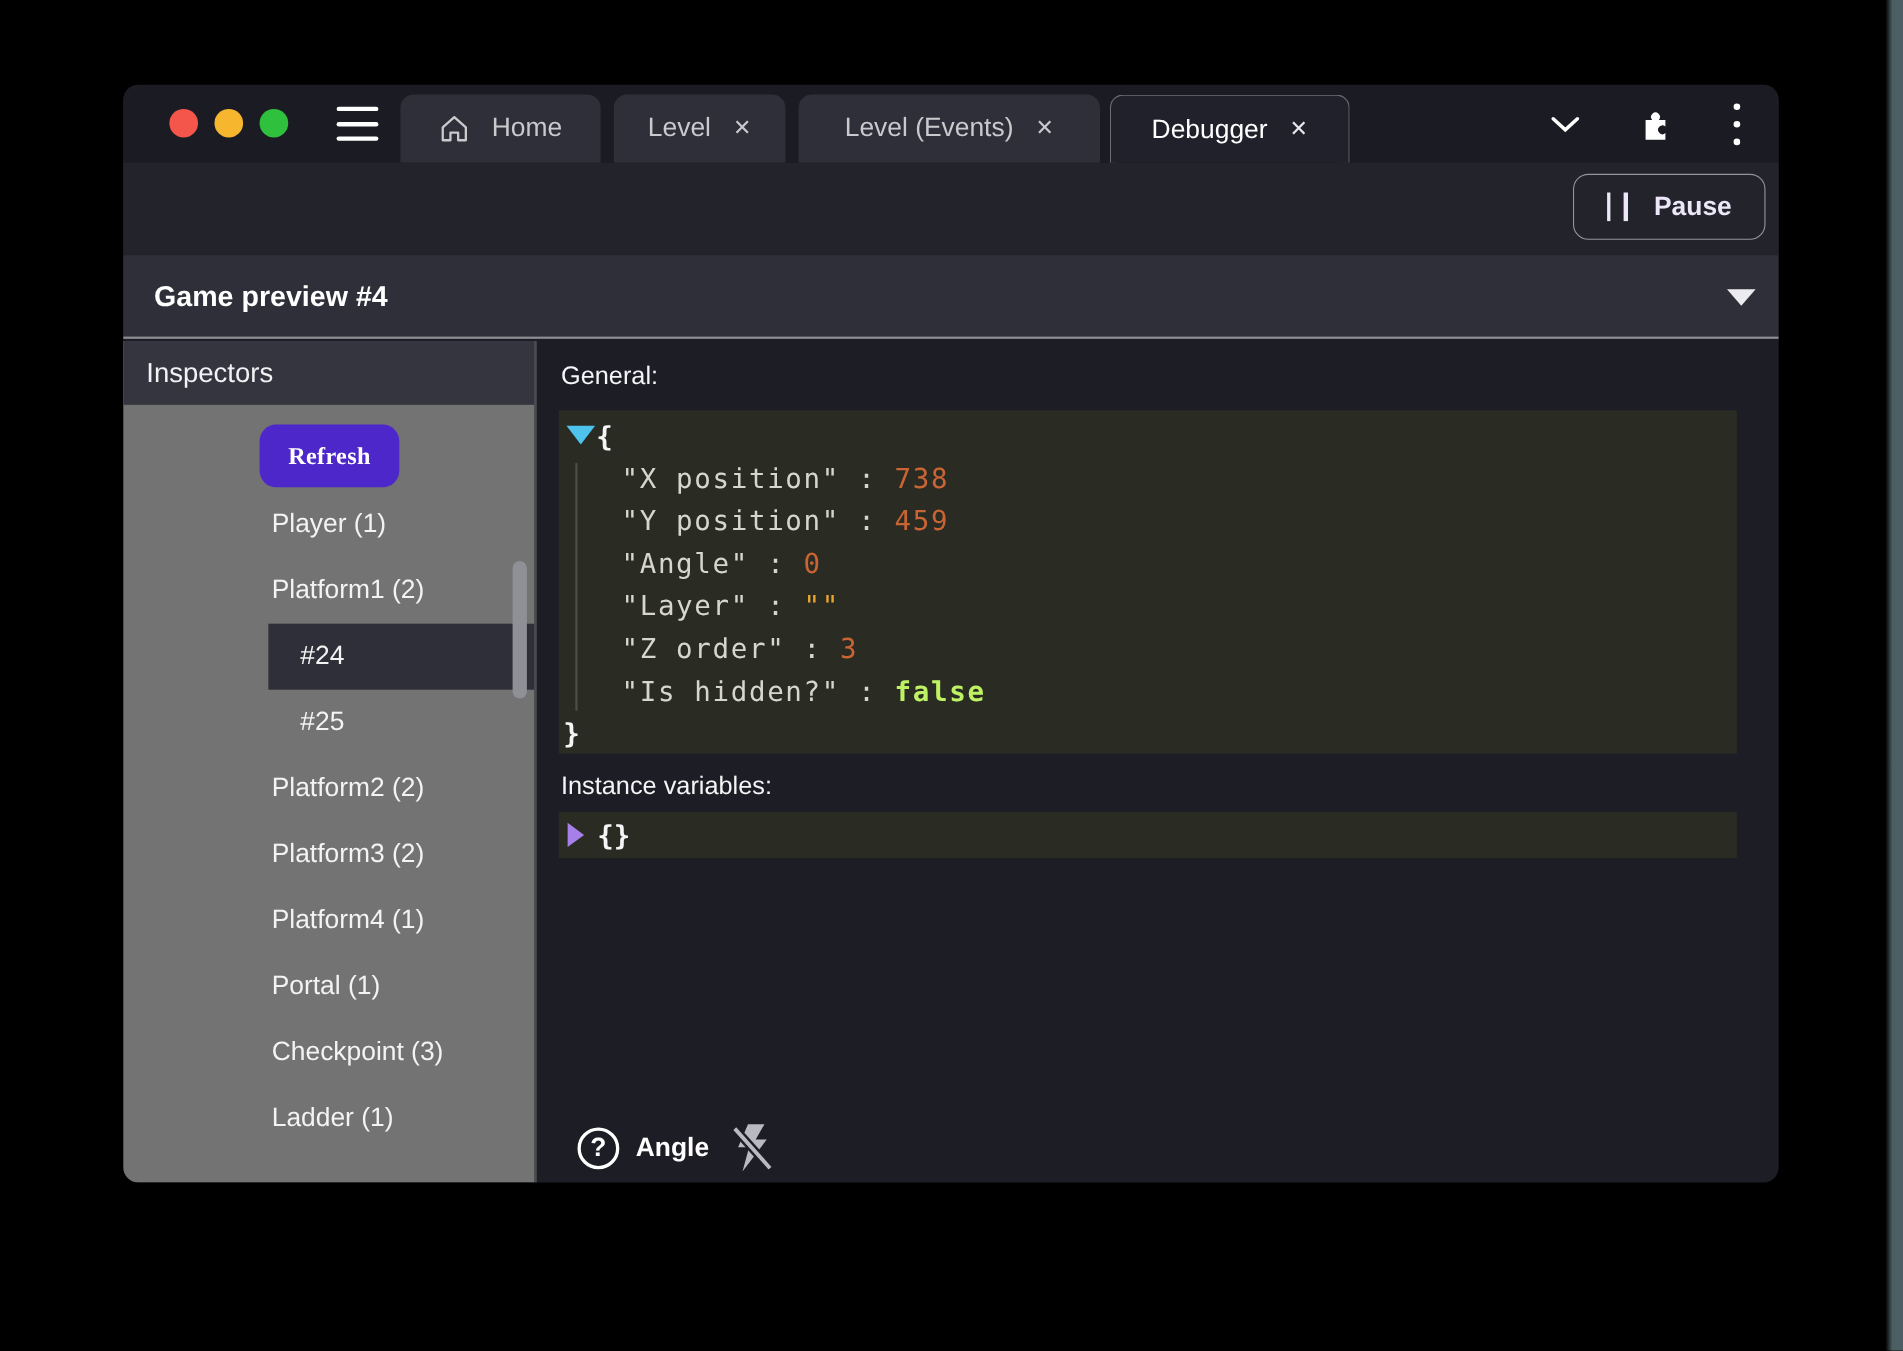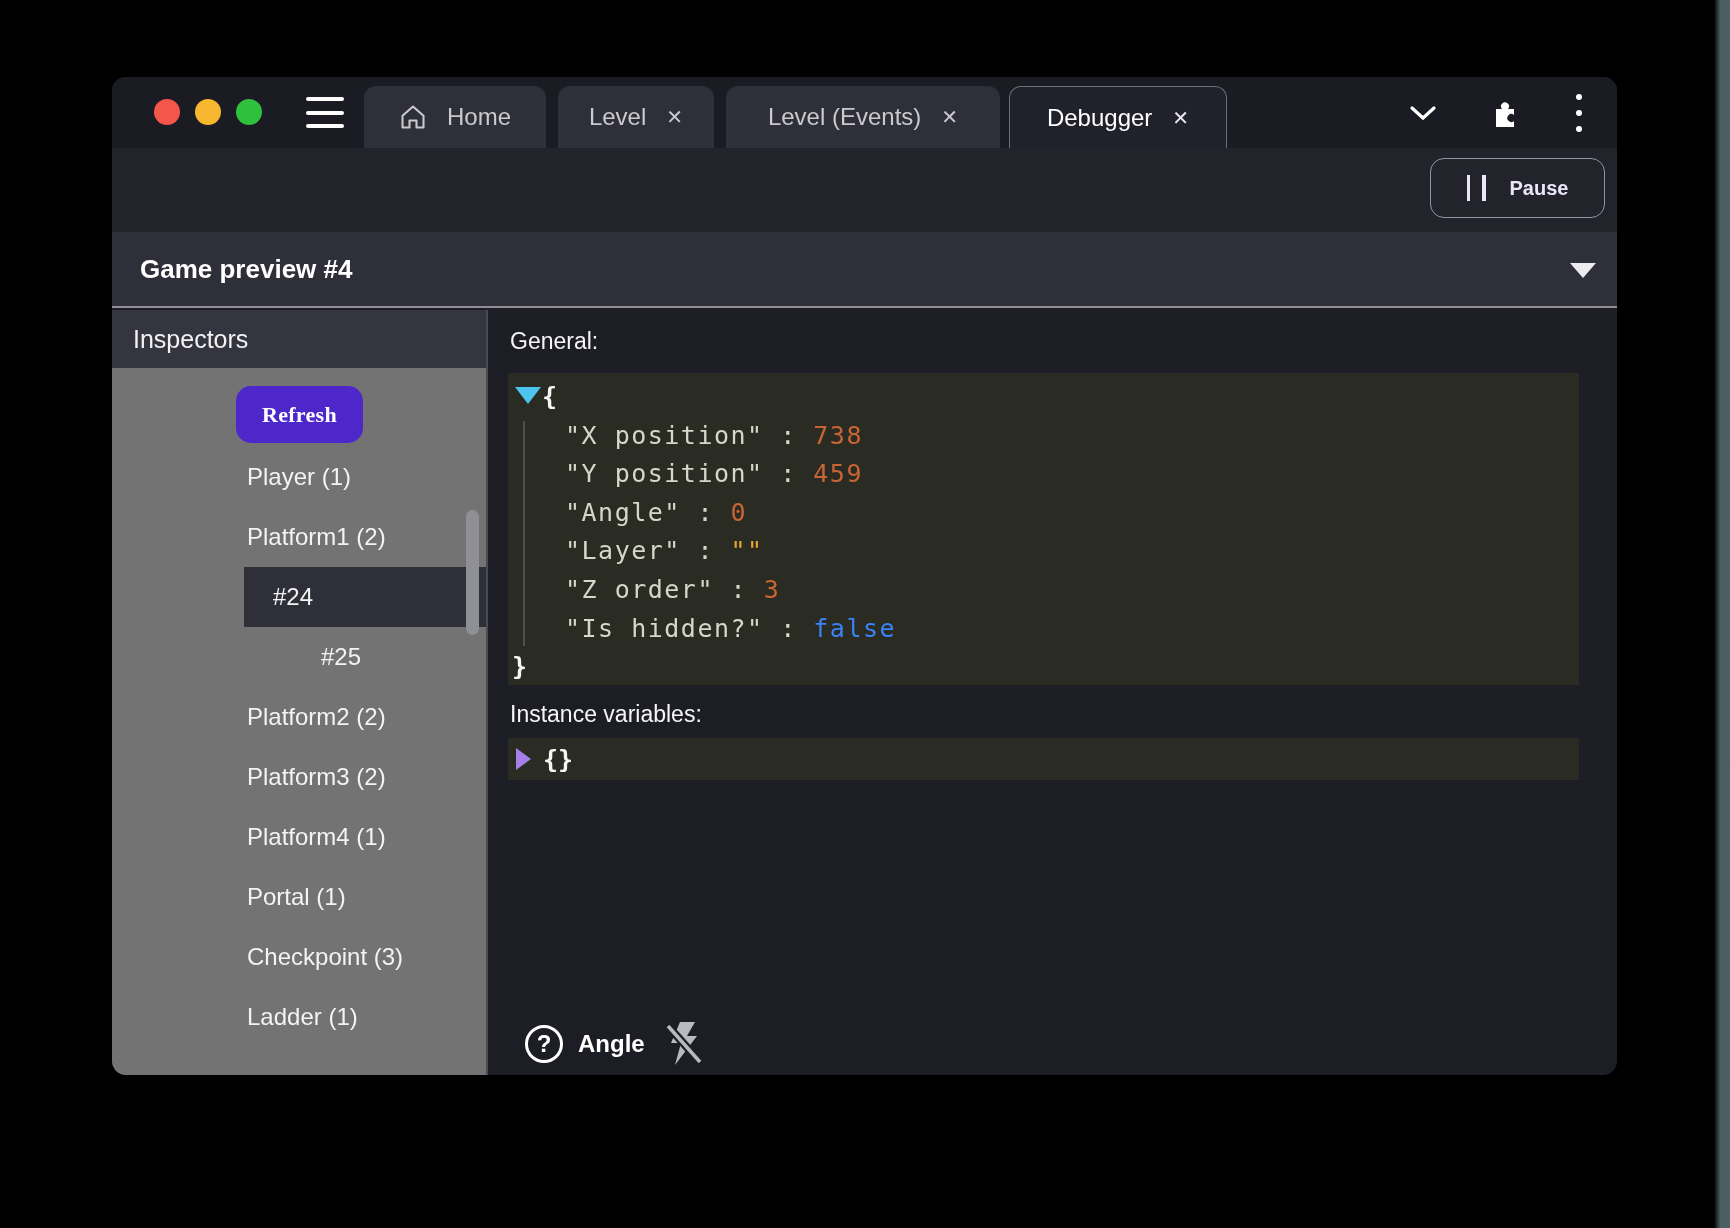--- a/index.html
+++ b/index.html
@@ -45,21 +45,21 @@
 
   
   .toolbar { position:absolute; left:0; top:71px; right:0; height:84px; background:#23242b; }
   .gauge   { position:absolute; left:1212px; top:95px; }
   .console { position:absolute; left:1269px; top:95px; }
   .pause-btn { position:absolute; left:1318px; top:10px; width:175px; height:60px;
     border:1.5px solid #9394a0; border-radius:14px; background:transparent;
     display:flex; align-items:center; justify-content:center; gap:24px; cursor:pointer; }
   .pause-glyph { display:flex; gap:12px; }
   .pause-glyph i { display:block; width:3.5px; height:26px; background:#ece6f8; }
-  .pause-btn span { color:#ece6f8; font-size:20px; font-weight:bold; }
+  .pause-btn span { color:#ece6f8; font-size:24px; font-weight:bold; }
 
   
   .preview-header { position:absolute; left:0; top:155px; right:0; height:76px;
     background:#2e2f38; border-bottom:2px solid #8e8e94; cursor:pointer; }
   .preview-header h1 { position:absolute; left:28px; top:22px; font-size:26px; font-weight:bold; color:#fff; }
   .caret-down { position:absolute; right:21px; top:31px; width:0; height:0;
     border-left:13px solid transparent; border-right:13px solid transparent;
     border-top:15px solid #ececf0; }
 
   
@@ -69,21 +69,21 @@
   .sidebar { position:absolute; left:0; top:0; bottom:0; width:374px; background:#737373; overflow:hidden; }
   .sidebar-header { position:absolute; left:0; top:0; right:0; height:58px; background:#34353e;
     display:flex; align-items:center; padding-left:21px; color:#f2f2f4; font-size:25px; }
   .refresh-btn { position:absolute; left:124px; top:76px; width:127px; height:57px;
     border:none; border-radius:15px; background:#4e27cb; color:#fff;
     font-size:22px; font-weight:bold; font-family:Liberation Serif, serif; cursor:pointer; letter-spacing:.3px; }
   .list { position:absolute; left:0; top:137px; right:0; }
   .row { height:60px; display:flex; align-items:center; color:#f3f3f4; font-size:24px; cursor:pointer; }
   .row.depth-1 { padding-left:100px; }
   .row.depth-2 { padding-left:135px; }
-  .row.depth-3 { padding-left:161px;margin-left:48px; }
+  .row.depth-3 { padding-left:161px; }
   .row.selected { margin-left:132px; padding-left:29px; background:#2e2f38; }
   .scroll-thumb { position:absolute; left:354px; top:200px; width:13px; height:125px;
     border-radius:7px; background:#8f9096; cursor:grab; }
 
   
   .main { position:absolute; left:376px; top:0; right:0; bottom:0; }
   .section-label { position:absolute; left:22px; color:#f5f5f7; font-size:23px; font-weight:500; }
   .lbl-general { top:18px; }
   .lbl-ivars { top:391px; }
 
@@ -91,21 +91,21 @@
     background:#2a2b23; padding-top:5px; font-family:"DejaVu Sans Mono", monospace;
     font-size:25px; letter-spacing:1.5px; }
   .json-line { height:38.6px; line-height:38.6px; white-space:pre; }
   .brace { color:#f5f5f5; font-weight:bold; }
   .open-line .brace { margin-left:34px; }
   .close-line .brace { margin-left:4px; }
   .prop { margin-left:57px; }
   .jkey, .jsep { color:#d6d6cc; }
   .val-number  { color:#c96435; }
   .val-string  { color:#e8a62f; }
-  .val-boolean { color:#3b82f6; }
+  .val-boolean { color:#bef264;font-weight:bold; }
   .tri-open { position:absolute; left:7px; top:14px; width:0; height:0; cursor:pointer;
     border-left:13px solid transparent; border-right:13px solid transparent;
     border-top:17px solid #4ec3ee; }
   .guide { position:absolute; left:15px; top:48px; height:225px; width:2px; background:#4e4f46; }
 
   .ivars-bar { position:absolute; left:20px; right:38px; top:428px; height:42px;
     background:#2a2b23; font-family:"DejaVu Sans Mono", monospace; font-size:25px;
     display:flex; align-items:center; }
   .tri-closed { margin-left:8px; width:0; height:0; cursor:pointer;
     border-top:11px solid transparent; border-bottom:11px solid transparent;

